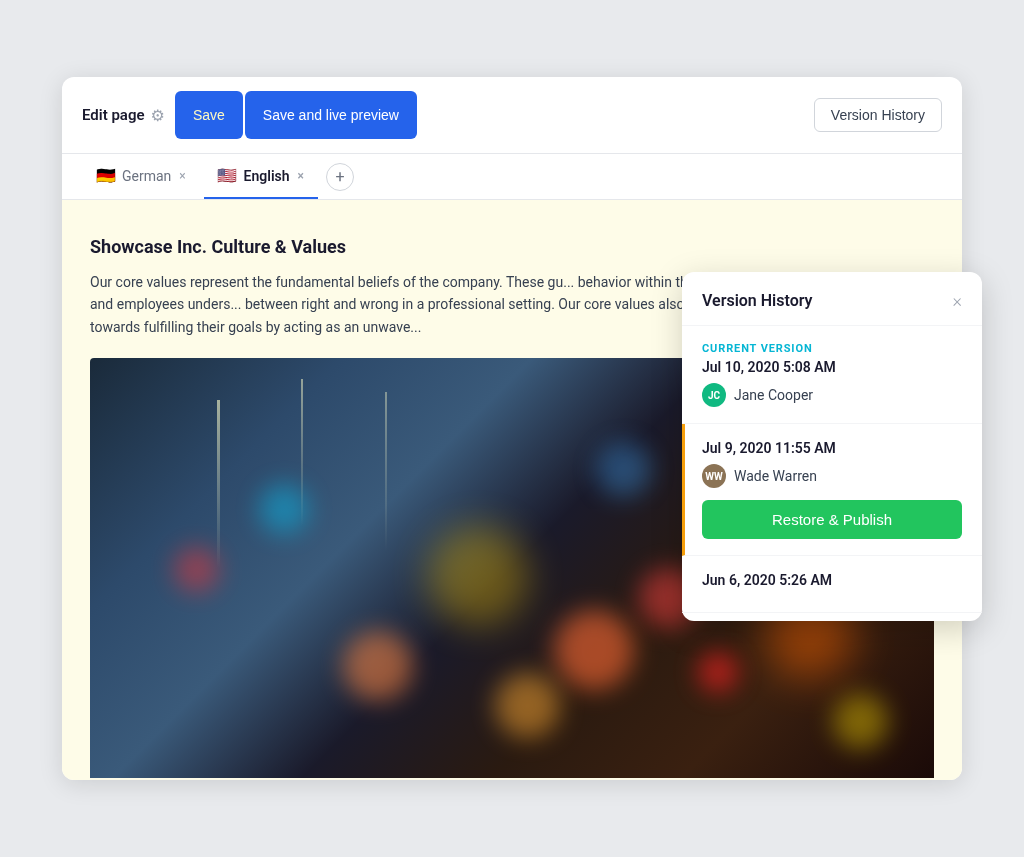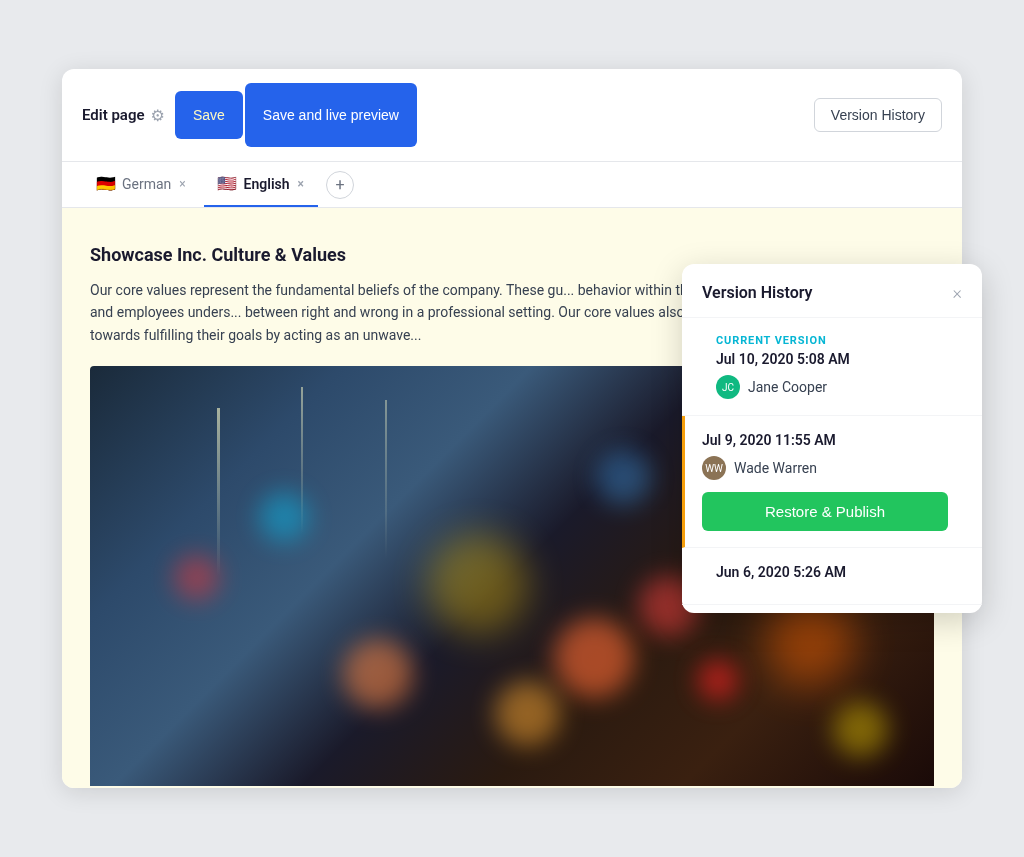--- a/index.html
+++ b/index.html
@@ -58,21 +58,21 @@
       font-weight: 500;
       cursor: pointer;
       margin-left: 8px;
     }
 
     .btn-save-preview {
       background: #2563eb;
       color: #fff;
       border: none;
       border-radius: 6px;
-      padding: 24px 18px;
+      padding: 16px 18px;
       font-size: 14px;
       font-weight: 500;
       cursor: pointer;
     }
 
     .btn-version-history {
       background: #fff;
       color: #374151;
       border: 1.5px solid #d1d5db;
       border-radius: 6px;
@@ -209,21 +209,21 @@
     }
 
     .vh-close {
       font-size: 18px;
       color: #9ca3af;
       cursor: pointer;
       font-weight: 300;
     }
 
     .vh-entry {
-      padding: 16px 34px;
+      padding: 16px 20px;
       border-bottom: 1px solid #f3f4f6;
       position: relative;
     }
 
     .vh-entry.selected {
       border-left: 3px solid #f59e0b;
       padding-left: 17px;
     }
 
     .vh-current-label {
@@ -249,21 +249,21 @@
     }
 
     .avatar {
       width: 24px;
       height: 24px;
       border-radius: 50%;
       display: flex;
       align-items: center;
       justify-content: center;
       font-size: 10px;
-      font-weight: 400;
+      font-weight: 700;
       color: #fff;
       flex-shrink: 0;
     }
 
     .avatar-jc { background: #10b981; }
     .avatar-ww { background: #8b7355; }
     .avatar-eh { background: #ef4444; }
 
     .vh-username {
       font-size: 14px;

